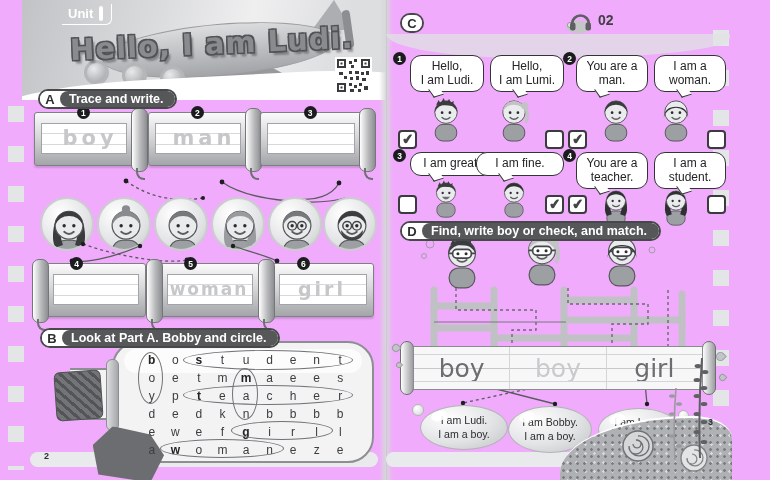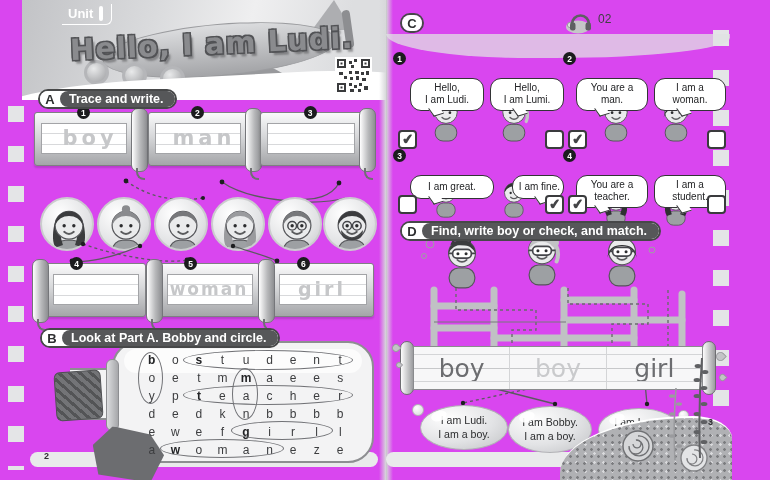--- a/index.html
+++ b/index.html
@@ -1,17 +1,17 @@
 <!DOCTYPE html>
 <html><head>
 <meta charset="utf-8">
 <style>
   html,body{margin:0;padding:0;background:#fff;}
   *{box-sizing:border-box;}
-  .spread{position:relative;width:770px;height:480px;background:#d946ef;overflow:hidden;
+  .spread{position:relative;width:770px;height:480px;background:#f0abfc;overflow:hidden;
     font-family:"Liberation Sans",sans-serif;color:#3f4042;}
   .abs{position:absolute;}
 
   
   .edge-strip{position:absolute;width:16px;
     background:repeating-linear-gradient(180deg,#e4e5e7 0 16px,transparent 16px 40px);}
   .gutter{position:absolute;left:379px;top:0;width:14px;height:480px;
     background:linear-gradient(90deg,rgba(255,255,255,0),#d7d8da 50%,rgba(255,255,255,0));}
   .gutter-line{position:absolute;left:386px;top:0;width:1px;height:480px;background:#c9cacc;}
 
@@ -93,25 +93,25 @@
   .wsgrid{position:absolute;left:140px;top:351px;width:212px;height:108px;display:grid;
     grid-template-columns:repeat(9,1fr);grid-template-rows:repeat(6,1fr);z-index:4;}
   .ws-cell{display:flex;align-items:center;justify-content:center;font-size:12px;color:#3c3d3f;}
   .ws-cell.bold{font-weight:800;color:#232426;}
   .wscircle{position:absolute;border:1.4px solid #717276;border-radius:50%;z-index:5;}
 
   
   .swoosh{position:absolute;left:0;top:34px;width:344px;height:24px;background:#e0e1e3;opacity:.75;
     border-radius:0 0 55% 45%/0 0 22px 26px;}
   .audio{position:absolute;display:flex;align-items:flex-start;gap:2px;}
-  .audio .track{font-size:12px;font-weight:normal;color:#3f4042;margin-top:2px;}
+  .audio .track{font-size:14px;font-weight:bold;color:#3f4042;margin-top:2px;}
   .item{position:absolute;}
   .bub{position:absolute;top:0;background:#fff;border:1.7px solid #333436;border-radius:11px;
     padding:3px 3px 4px;display:flex;flex-direction:column;justify-content:center;text-align:center;
-    font-size:10px;line-height:1.18;color:#232426;z-index:2;margin-top:23px;}
+    font-size:12px;line-height:1.18;color:#232426;z-index:2;}
   .bub::after{content:"";position:absolute;width:9px;height:9px;background:#fff;bottom:-6px;
     border-right:1.7px solid #333436;border-bottom:1.7px solid #333436;transform:rotate(55deg) skewX(-18deg);}
   .bub.l{left:12px;width:74px;} .bub.l::after{left:20px;}
   .bub.r{right:0px;width:74px;} .bub.r::after{left:24px;}
   .item .char{position:absolute;width:36px;height:47px;z-index:1;}
   .item .char.l{left:30px;} .item .char.r{right:32px;}
   .cb{position:absolute;bottom:0;width:19px;height:19px;border:2.4px solid #3a3b3d;border-radius:4px;
     background:#fff;display:flex;align-items:center;justify-content:center;z-index:3;}
   .cb.l{left:0;} .cb.r{right:0;}
   .cb span{font-size:14px;font-weight:bold;color:#434446;transform:translateY(-1px) rotate(-6deg);}
@@ -530,21 +530,21 @@
       <div class="cb r">
           <span></span>
         </div>
     </div>
 
     <div class="item" style="left:12px;top:152px;width:166px;height:62px;">
       <span class="badge" style="left:-5px;top:-3px;">3</span>
       <div class="bub l" style="width:84px;min-height:24px;">
         <span>I am great.</span>
       </div>
-      <div class="bub r" style="width:52px;min-height:24px;text-align:right;">
+      <div class="bub r" style="width:88px;min-height:24px;">
         <span>I am fine.</span>
       </div>
       <span class="char l" style="top:26px;height:40px;">
           <svg viewBox="0 0 36 48" width="100%" height="100%">
             <rect x="7" y="30" width="22" height="17" rx="8" fill="#9da0a3" stroke="#55565a"></rect>
             <circle cx="18" cy="17.5" r="11.5" fill="#eaebec" stroke="#55565a"></circle>
             <path d="M6.5,17.5 a11.5,11.5 0 0 1 23,0 q-3.5,-7.5 -11.5,-7.5 q-8,0 -11.5,7.5z" fill="#3b3c3e"></path>
             <path d="M8,10 l2.5,-5 2,4 3,-6 2.2,5 3.6,-4 1.4,4 3.3,-2 -1,5z" fill="#3b3c3e"></path>
             <circle cx="14" cy="18" r="1.4" fill="#2c2d2f"></circle>
             <circle cx="22" cy="18" r="1.4" fill="#2c2d2f"></circle>

